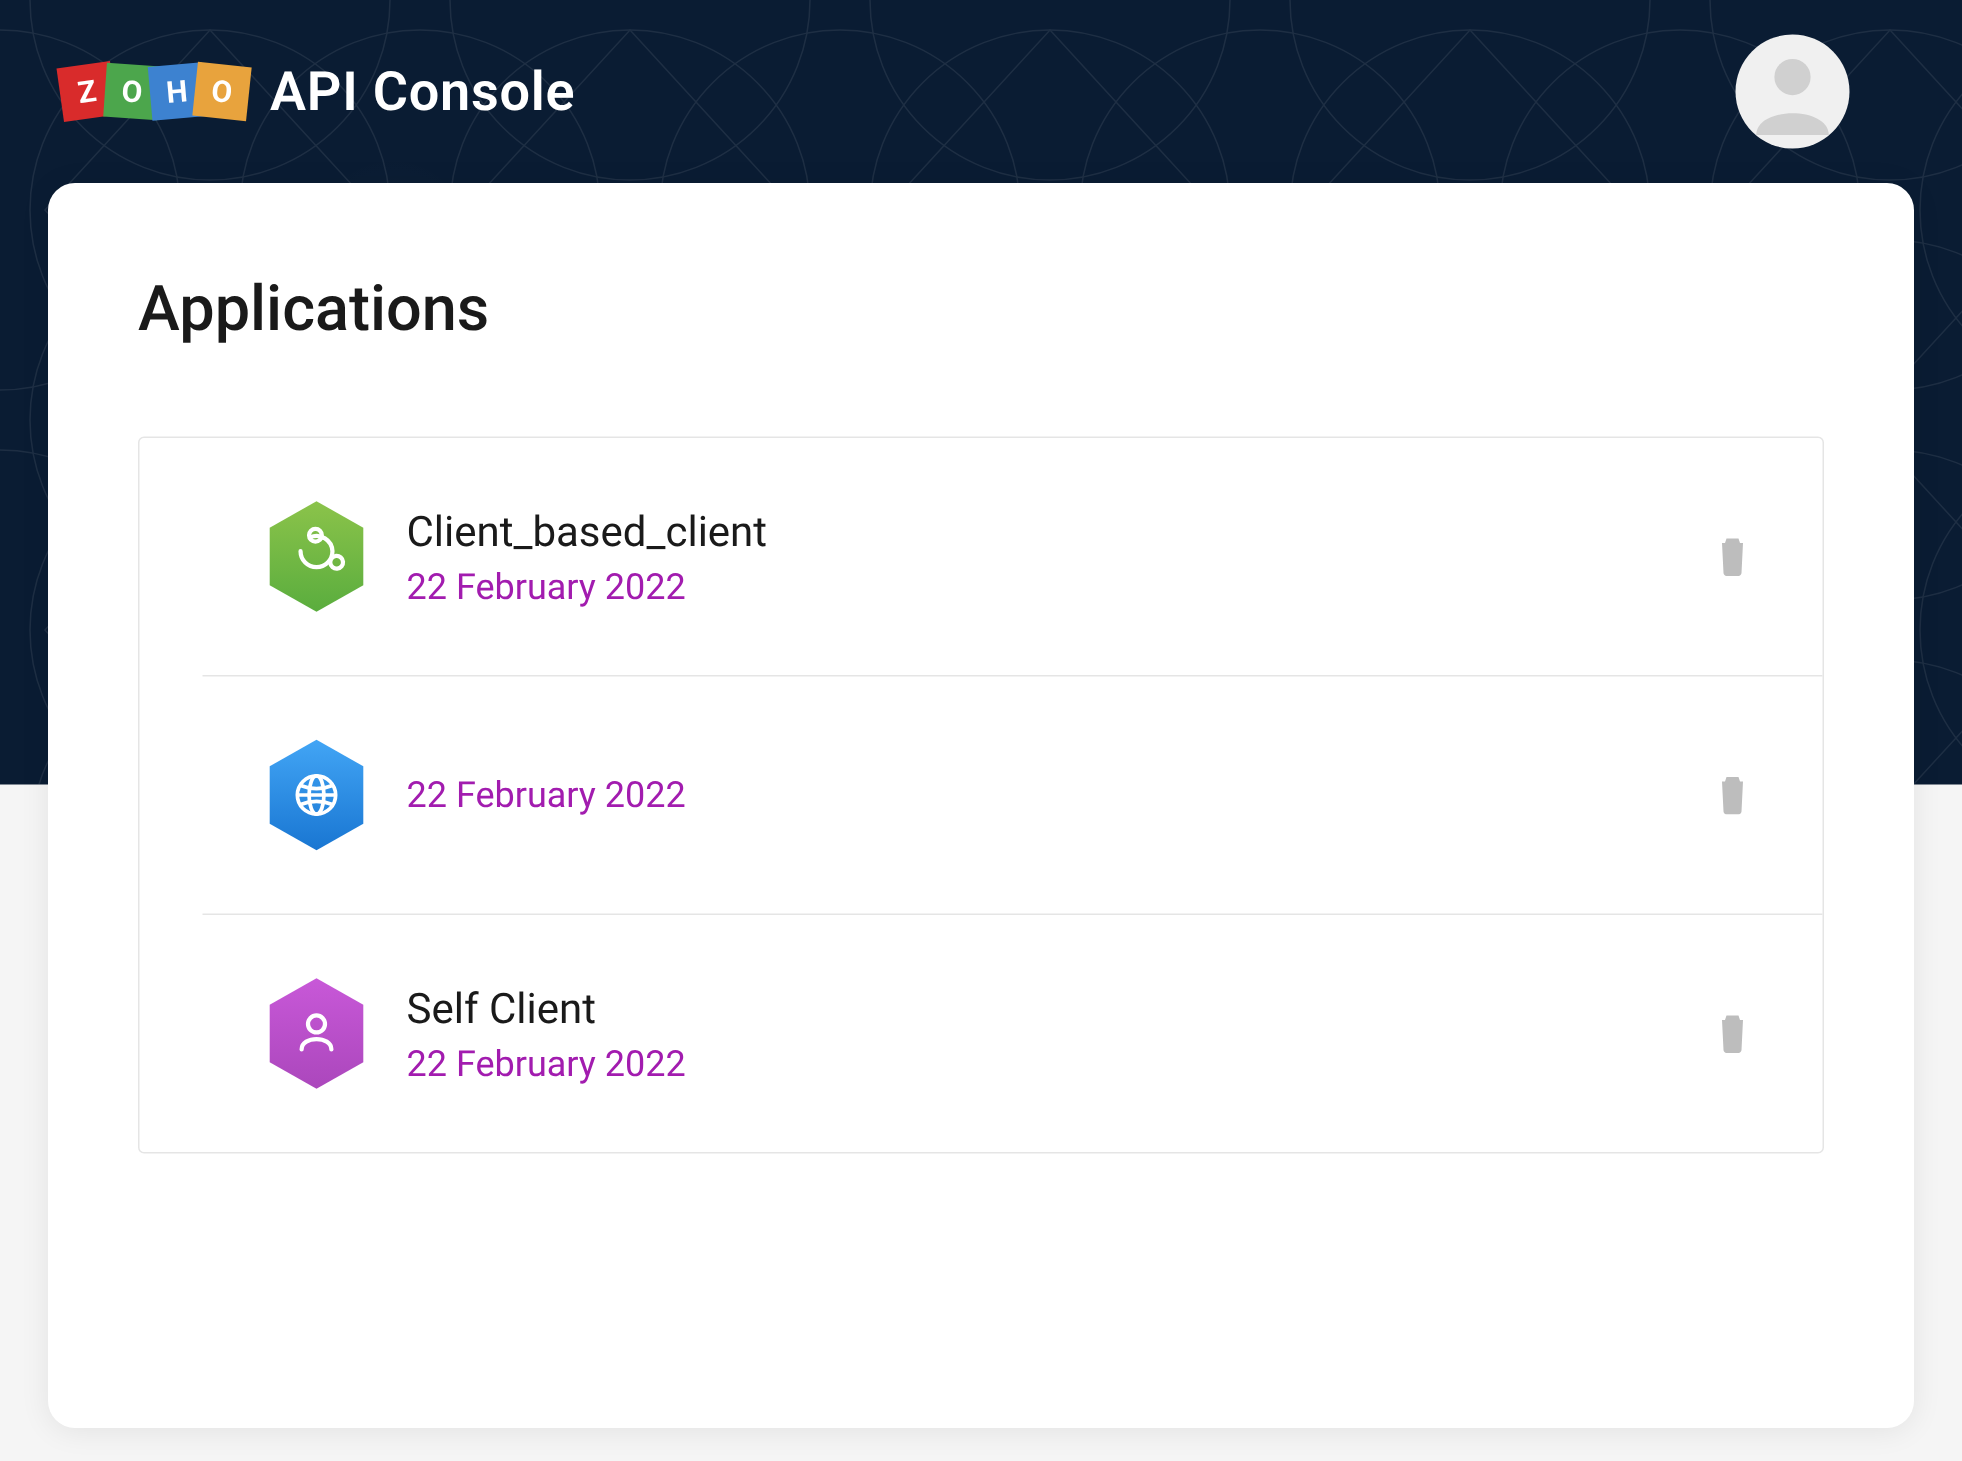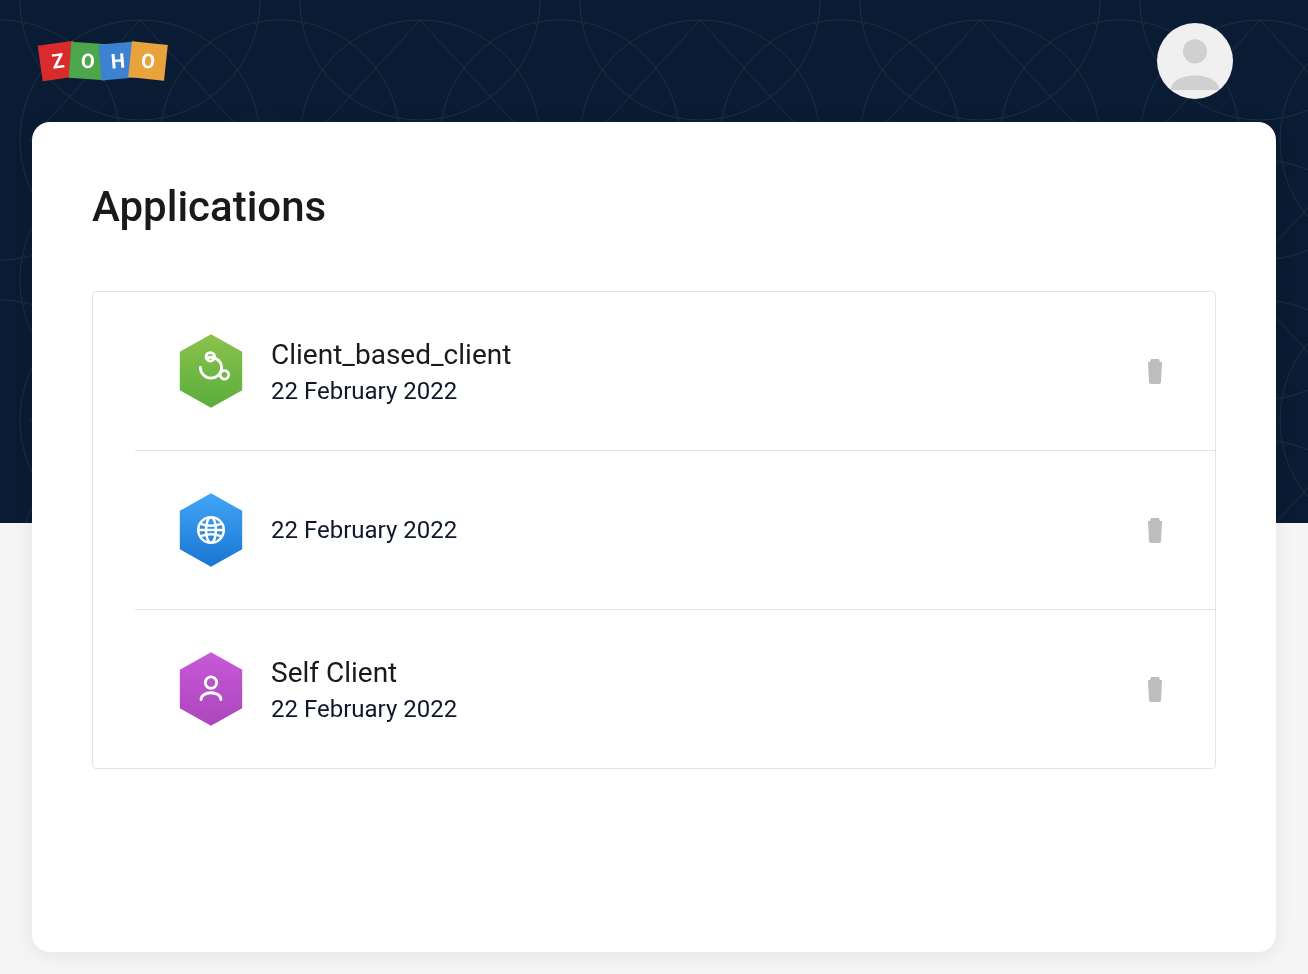--- a/index.html
+++ b/index.html
@@ -164,21 +164,21 @@
       flex: 1;
     }
     .app-name {
       font-size: 28px;
       font-weight: 400;
       color: #1a1a1a;
       margin-bottom: 6px;
     }
     .app-date {
       font-size: 24px;
-      color: #0f172a;
+      color: #a21caf;
     }
     .delete-btn {
       color: #bdbdbd;
       cursor: pointer;
       padding: 8px;
       background: none;
       border: none;
     }
     .delete-btn svg {
       width: 24px;
@@ -204,20 +204,21 @@
 </svg>
 
 <div class="header">
   <div class="logo-section">
     <div class="zoho-logo">
       <div class="zoho-block zoho-z">Z</div>
       <div class="zoho-block zoho-o1">O</div>
       <div class="zoho-block zoho-h">H</div>
       <div class="zoho-block zoho-o2">O</div>
     </div>
+    <div class="console-title">API Console</div>
   </div>
   <div class="avatar">
     <svg viewBox="0 0 24 24">
       <circle cx="12" cy="8" r="5" fill="#d0d0d0"></circle>
       <path d="M2 24 C2 16, 22 16, 22 24 Z" fill="#d0d0d0"></path>
     </svg>
   </div>
 </div>
 
 <div class="main-card">

